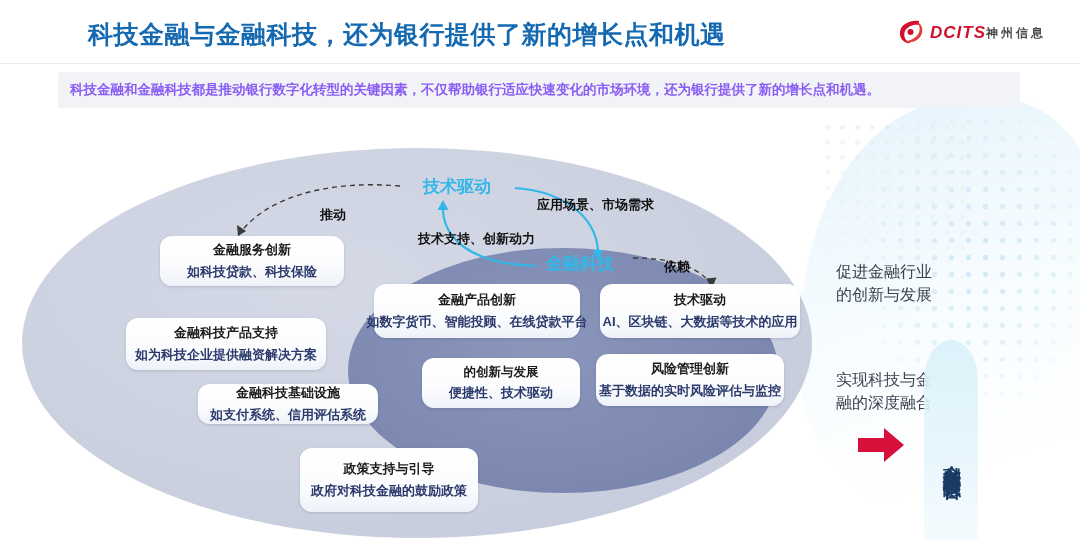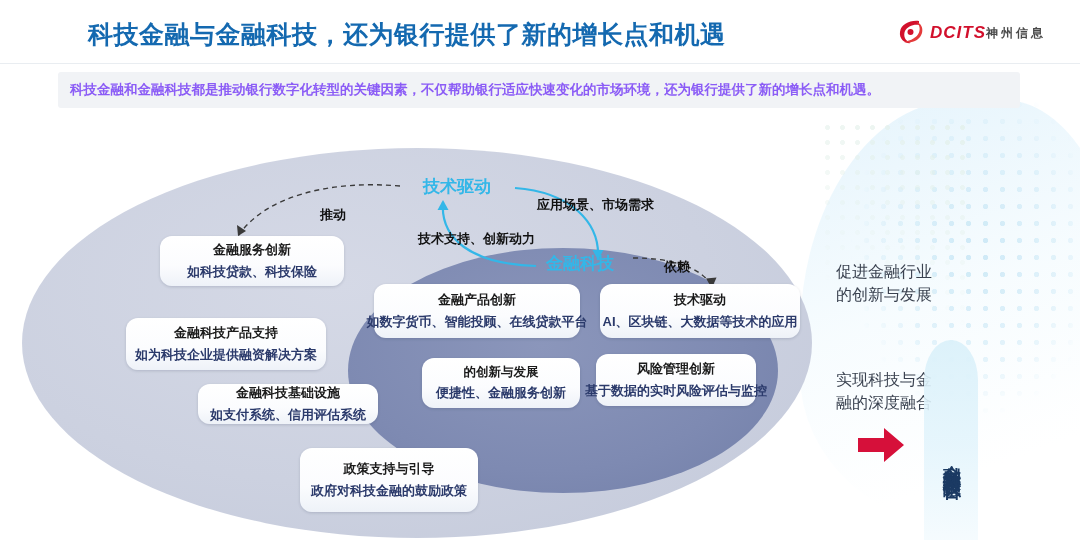--- a/index.html
+++ b/index.html
@@ -187,23 +187,23 @@
     <div class="nbox" style="left:374px; top:166px; width:206px; height:54px;">
       <div class="t">金融产品创新</div>
       <div class="s">如数字货币、智能投顾、在线贷款平台</div>
     </div>
     <div class="nbox" style="left:600px; top:166px; width:200px; height:54px;">
       <div class="t">技术驱动</div>
       <div class="s">AI、区块链、大数据等技术的应用</div>
     </div>
     <div class="nbox small" style="left:422px; top:240px; width:158px; height:50px;">
       <div class="t">的创新与发展</div>
-      <div class="s">便捷性、金融服务创新</div>
-    </div>
-    <div class="nbox" style="left:596px; top:236px; width:160px; height:52px;">
+      <div class="s">便捷性、技术驱动</div>
+    </div>
+    <div class="nbox" style="left:596px; top:236px; width:188px; height:52px;">
       <div class="t">风险管理创新</div>
       <div class="s">基于数据的实时风险评估与监控</div>
     </div>
 
     <div class="side-note" style="left:836px; top:142px; width:96px;">促进金融行业
 的创新与发展</div>
 
     <svg class="red-arrow" viewBox="0 0 50 38">
       <path d="M2 12 H28 V2 L48 19 L28 36 V26 H2 Z" fill="#d6103a"></path>
     </svg>

